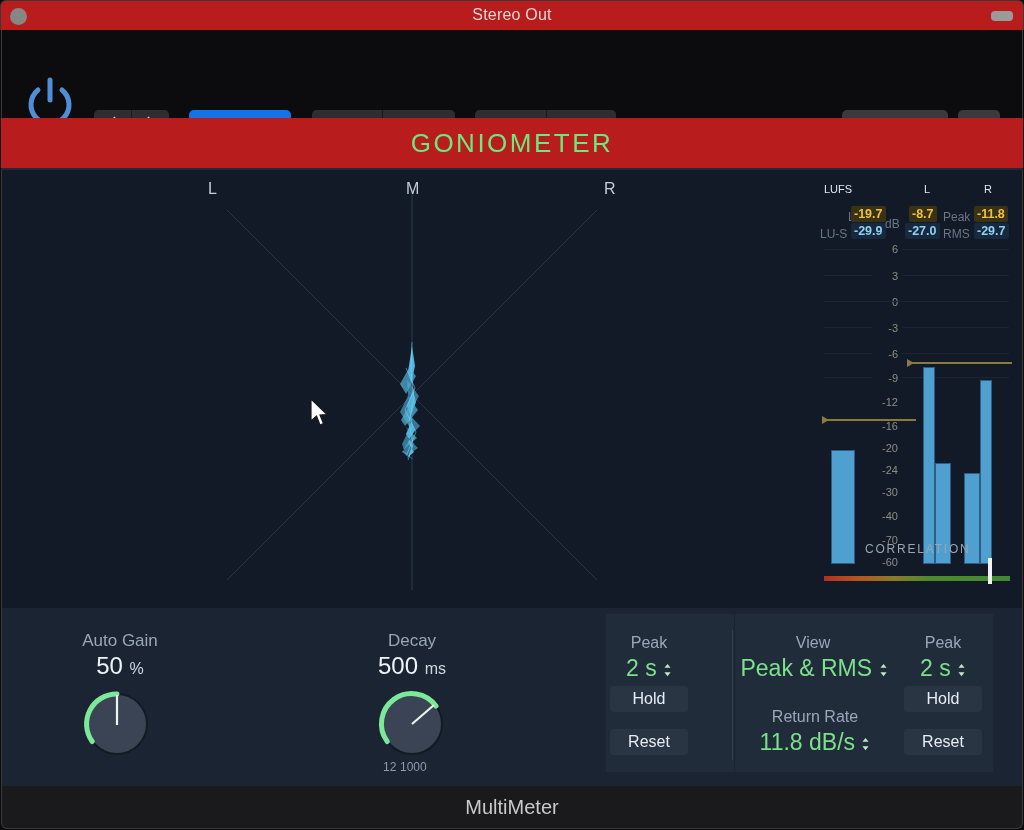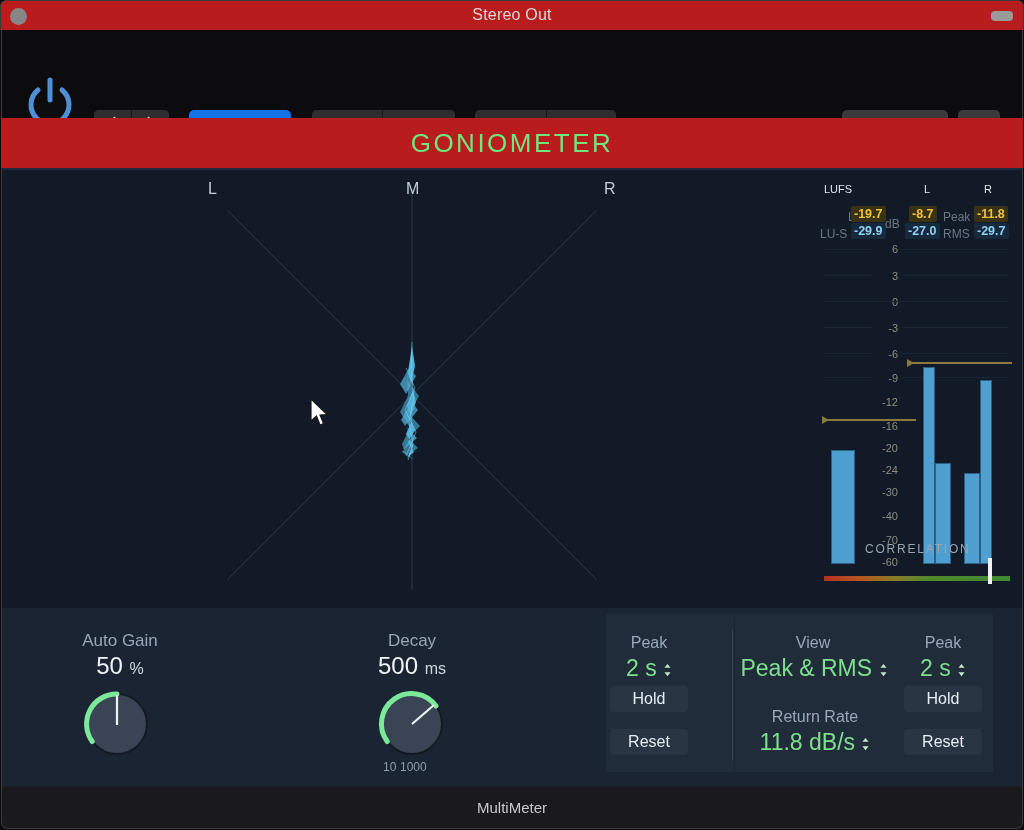--- a/index.html
+++ b/index.html
@@ -139,21 +139,21 @@
   .divider { position:absolute; width:1px; background:#38424f; }
   .sect-bg { position:absolute; background:#212c3b; }
 
   
   .footer {
     position:absolute; left:1px; top:786px; width:1022px; height:43px;
     background:#1a1a1c; border:1px solid #3a3a3a; border-top:none;
     border-bottom-left-radius:6px; border-bottom-right-radius:6px;
     display:flex; align-items:center; justify-content:center;
   }
-  .footer-txt { font-size:15px; color:#c9c9c9; }
+  .footer-txt { font-size:20px; color:#c9c9c9; }
 
   .cursor { position:absolute; pointer-events:none; }
 </style>
 </head>
 <body>
 
 <div id="app">
 
   <div class="titlebar">
     <div class="win-close"></div>
@@ -339,21 +339,21 @@
     <div class="pan-val" style="left:330px; top:44px; width:160px;">
       <span>500</span> <span class="unit">ms</span>
     </div>
     <div class="knob" style="left:372px; top:78px;">
       <svg width="76" height="76" viewBox="0 0 76 76">
         <circle cx="38" cy="38" r="30" fill="#3a4454" stroke="#141a22" stroke-width="2"></circle>
         <path d="M13.2 55.5 A30 30 0 0 1 62 20" fill="none" stroke="#7ce89a" stroke-width="5" stroke-linecap="round"></path>
         <line x1="38" y1="38" x2="60" y2="19" stroke="#e9f5ee" stroke-width="2.2"></line>
       </svg>
     </div>
-    <div class="knob-end" style="left:381px; top:152px;">10</div>
+    <div class="knob-end" style="left:381px; top:152px;">12</div>
     <div class="knob-end" style="left:398px; top:152px;">1000</div>
 
     <div class="pan-lbl" style="left:588px; top:26px; width:118px; font-size:16px;">Peak</div>
     <div class="pan-val green" style="left:588px; top:47px; width:118px;">
       <span>2 s</span>
       <svg style="width:9px;height:14px;vertical-align:-1px;" viewBox="0 0 9 16">
         <path d="M4.5 1 L8 5.5 L1 5.5 Z" fill="#bfe8c8"></path>
           <path d="M4.5 15 L8 10.5 L1 10.5 Z" fill="#bfe8c8"></path>
       </svg>
     </div>

